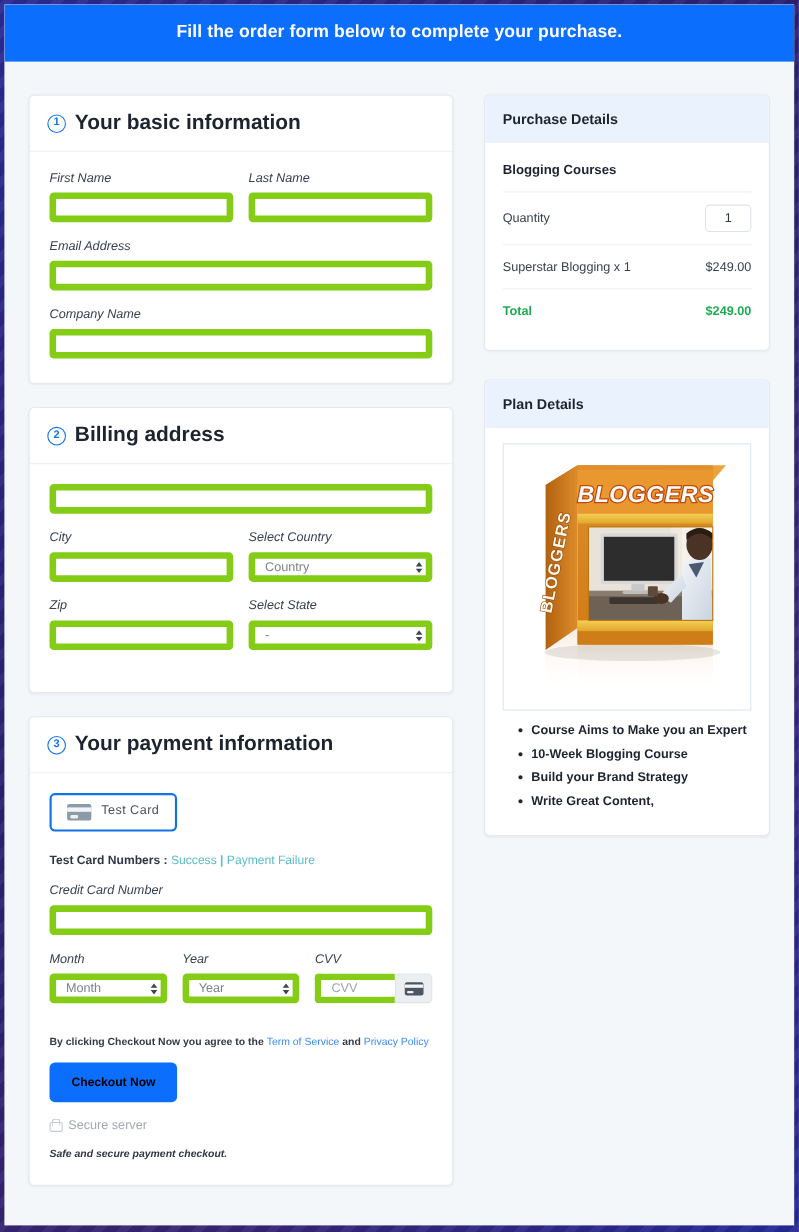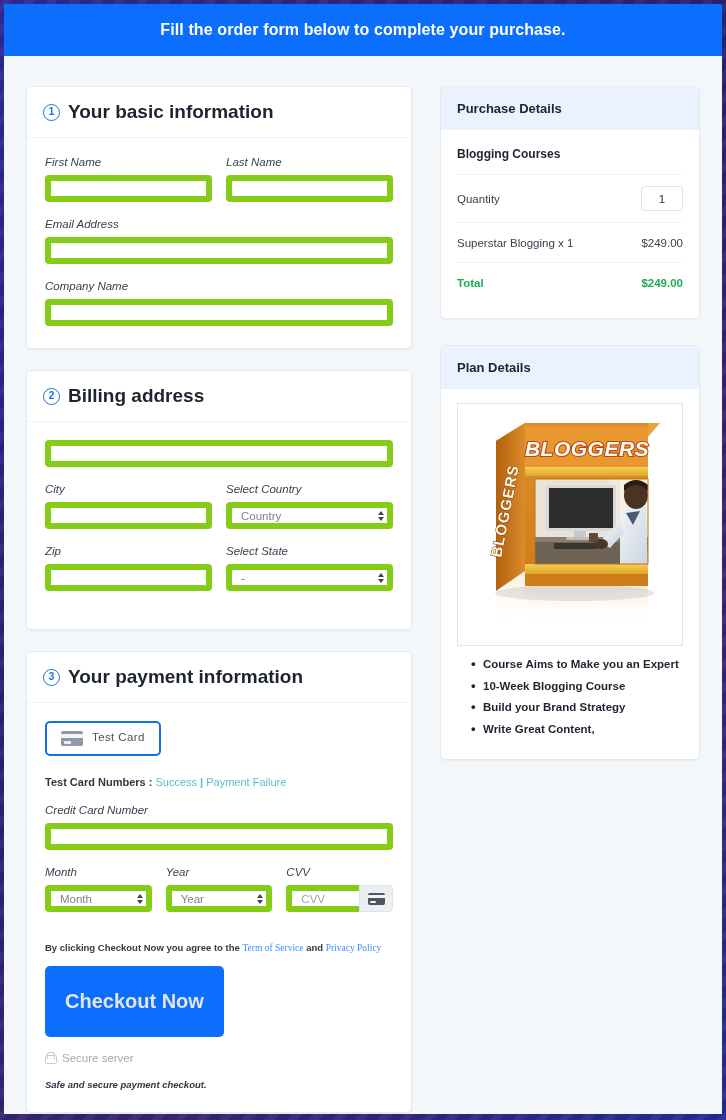--- a/index.html
+++ b/index.html
@@ -151,29 +151,29 @@
     background: #eceff2;
     display: flex; align-items: center; justify-content: center;
   }
   .cvv-btn .cc-ico { width: 17px; height: 12px; background: #4d5560; }
   .cvv-btn .cc-ico::before { top: 2px; height: 3px; }
   .cvv-btn .cc-ico::after { width: 6px; height: 2px; bottom: 2px; }
 
   .terms {
     font-size: 9.5px; color: #323a45; margin: 14px 0 13px 0; font-weight: bold;
   }
-  .terms a { color: #3d8bfd; text-decoration: none; font-weight: normal; font-family: Liberation Serif, serif;}
+  .terms a { color: #3d8bfd; text-decoration: none; font-weight: normal;}
   .checkout {
     display: inline-block;
     background: #0b6efd;
-    color: #e5e5e5;
+    color: #000000;
     border: none;
     border-radius: 5px;
-    padding: 24px 20px;
-    font-size: 20px; font-weight: bold;
+    padding: 12px 20px;
+    font-size: 11px; font-weight: bold;
     font-family: "Liberation Sans", sans-serif;
     cursor: pointer;
     margin-bottom: 15px;
   }
   .secure {
     display: flex; gap: 7px;
     font-size: 11.5px; color: #a2a9b2; margin-bottom: 15px;
   }
   .lock {
     width: 10px; height: 12px; position: relative; display:block;

